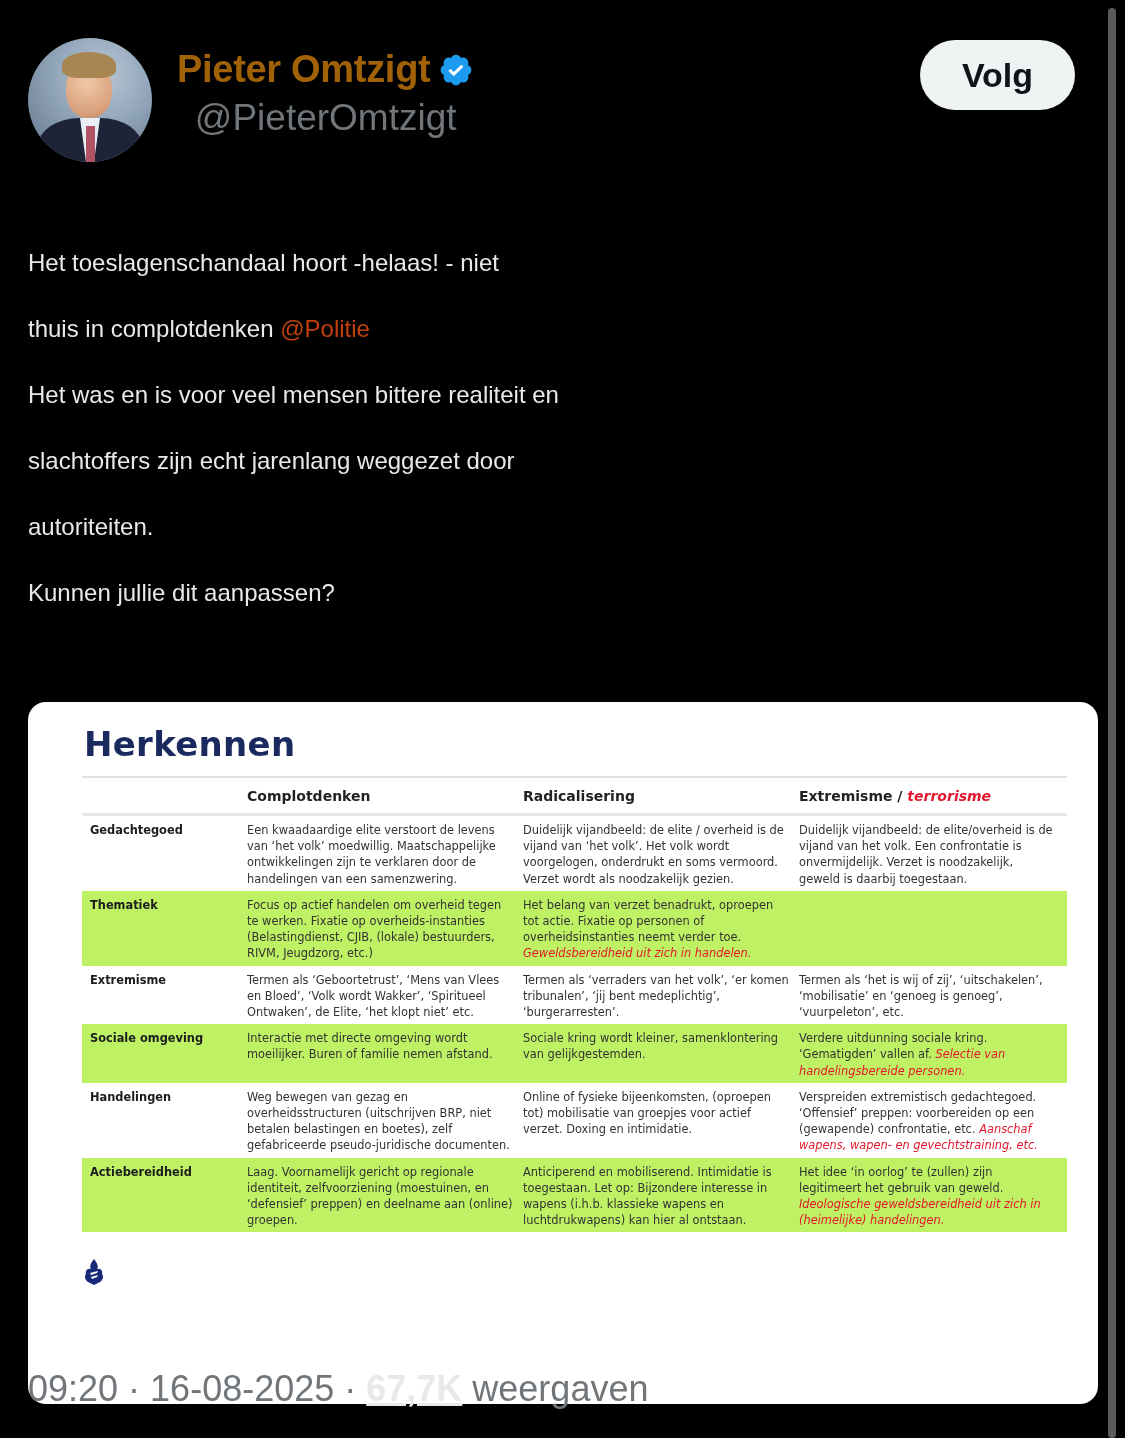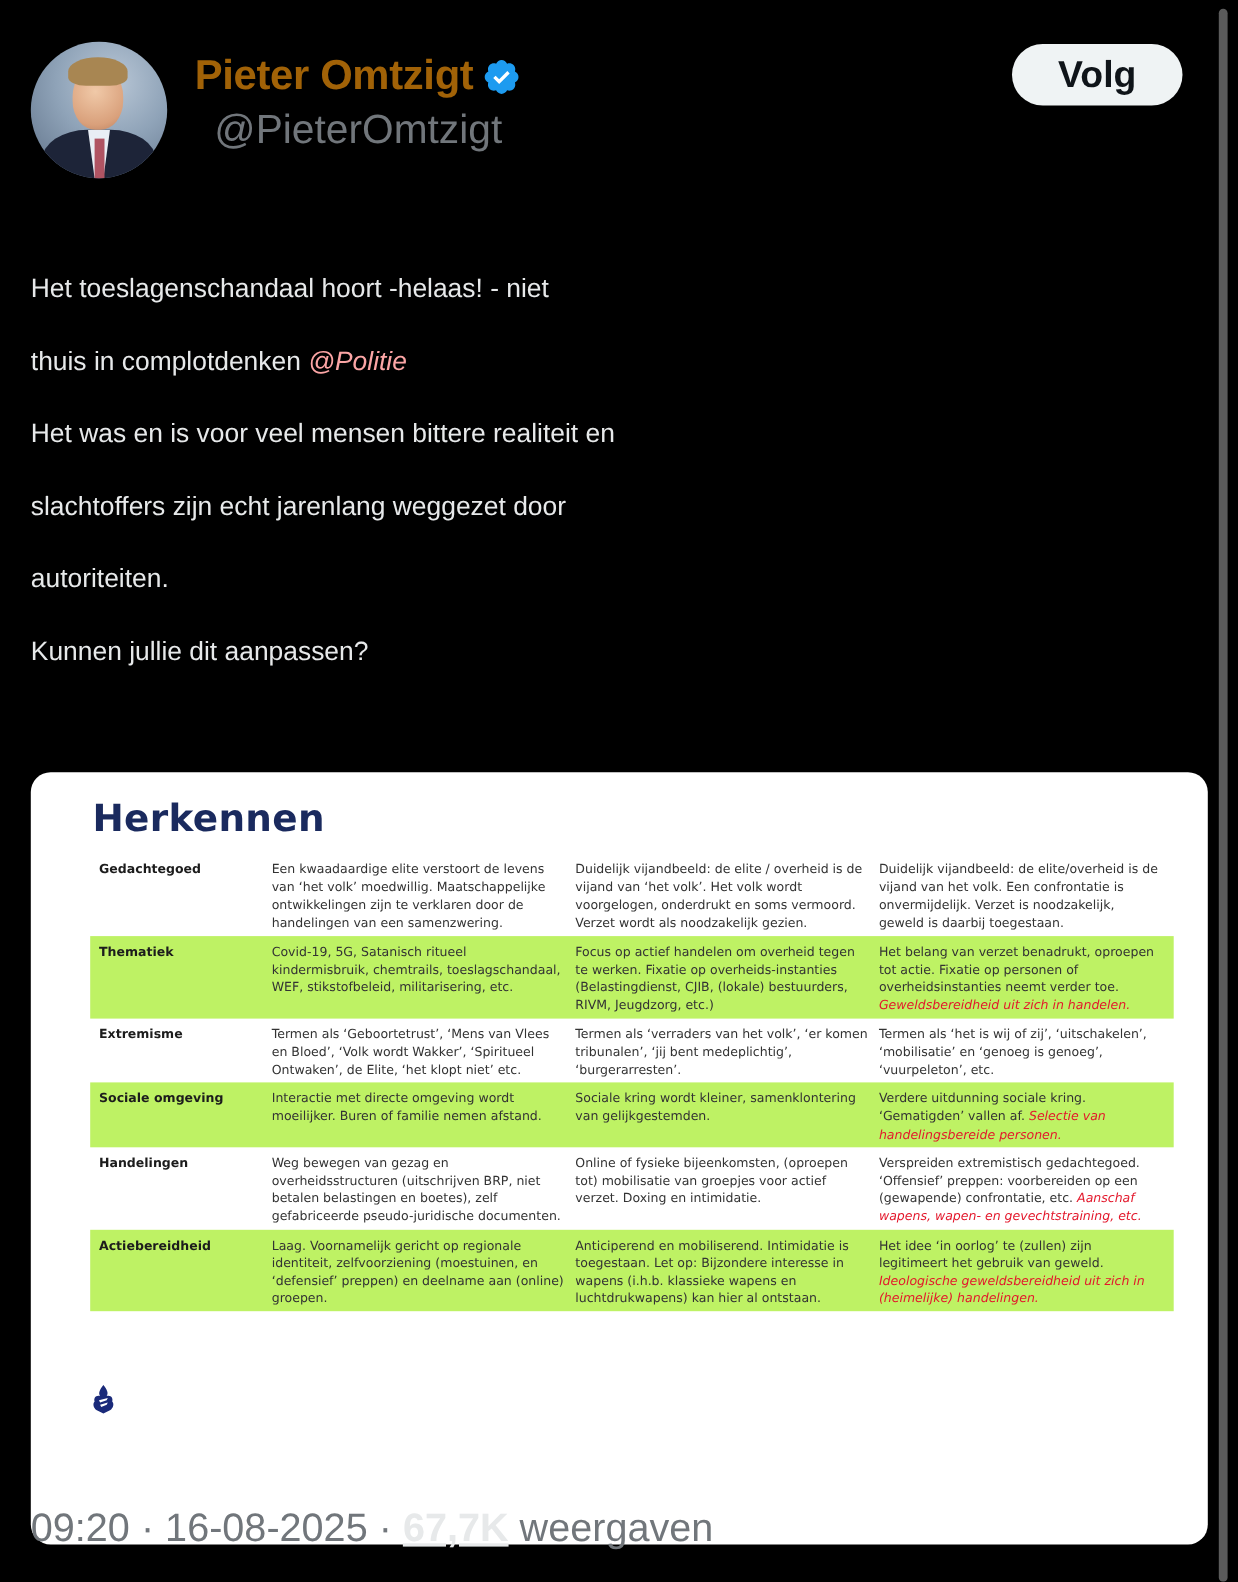--- a/index.html
+++ b/index.html
@@ -15,25 +15,25 @@
     .avatar .suit { position: absolute; left: 10px; top: 80px; width: 104px; height: 70px; border-radius: 40% 40% 0 0; background: #1d2438; }
     .avatar .shirt { position: absolute; left: 52px; top: 80px; width: 20px; height: 44px; background: #e9eef5; clip-path: polygon(0 0,100% 0,70% 100%,30% 100%); }
     .avatar .tie { position: absolute; left: 58px; top: 88px; width: 9px; height: 40px; background: #b05463; }
 
     .name-block { position: absolute; left: 149px; top: 10px; }
     .name-row { display: flex; align-items: center; gap: 8px; }
     .display-name { font-size: 38px; font-weight: 700; color: #a16207; letter-spacing: -0.3px; }
     .verified { width: 36px; height: 36px; display: inline-block; }
     .handle { font-size: 37px; color: #71767b; margin-top: 6px; text-align: center; }
 
-    .follow-btn { position: absolute; right: 0; top: 2px; width: 155px; height: 56px; border-radius: 35px; background: #eff3f4;
+    .follow-btn { position: absolute; right: 0; top: 2px; width: 155px; height: 70px; border-radius: 35px; background: #eff3f4;
       color: #0f1419; font-size: 34px; font-weight: 700; border: none; display: flex; align-items: center; justify-content: center; cursor: pointer; }
 
     .tweet-text { position: absolute; left: 28px; top: 230px; width: 1070px; font-size: 24px; line-height: 66px; color: #e7e9ea; }
-    .tweet-text .mention { color: #fca5a5; font-style: italic; }
+    .tweet-text .mention { color: #c2410c; }
 
     .media-card { position: absolute; left: 28px; top: 702px; width: 1070px; height: 702px; background: #fff; border-radius: 18px; overflow: hidden; }
     .media-title { position: absolute; left: 56px; top: 22px; font-size: 34px; font-weight: 700; color: #1a2a5e; font-family: "DejaVu Sans", sans-serif; letter-spacing: 0.3px; }
     .tbl { position: absolute; left: 54px; top: 74px; width: 985px; }
     .tbl-head { display: grid; grid-template-columns: 165px 276px 276px 268px; border-top: 2px solid #e1e1e1; border-bottom: 3px solid #e6e6e6; height: 40px; align-items: center; }
     .tbl-head div { font-size: 14px; font-weight: 700; color: #222; font-family: "DejaVu Sans", sans-serif; }
     .tbl-head .red { color: #e3172b; font-style: italic; }
     .tbl-row { display: grid; grid-template-columns: 165px 276px 276px 268px; padding: 6px 0 4px 0; }
     .tbl-row.shade { background: #bef264; }
     .tbl-row div { font-size: 11.4px; line-height: 16.2px; color: #333; font-family: "DejaVu Sans", sans-serif; padding-right: 10px; }
@@ -77,30 +77,35 @@
   <div><span>thuis in complotdenken </span><span class="mention">@Politie</span></div>
   <div>Het was en is voor veel mensen bittere realiteit en</div>
   <div>slachtoffers zijn echt jarenlang weggezet door</div>
   <div>autoriteiten.</div>
   <div>Kunnen jullie dit aanpassen?</div>
 </div>
 
 <div class="media-card">
   <div class="media-title">Herkennen</div>
   <div class="tbl">
+    <div class="tbl-head">
+      <div></div>
+      <div>Complotdenken</div>
+      <div>Radicalisering</div>
+      <div><span>Extremisme / </span><span class="red">terrorisme</span></div>
+    </div>
     <div id="rows">
         <div class="tbl-row">
           <div class="rowlabel">Gedachtegoed</div>
           <div>Een kwaadaardige elite verstoort de levens van ‘het volk’ moedwillig. Maatschappelijke ontwikkelingen zijn te verklaren door de handelingen van een samenzwering.</div>
           <div>Duidelijk vijandbeeld: de elite / overheid is de vijand van ‘het volk’. Het volk wordt voorgelogen, onderdrukt en soms vermoord. Verzet wordt als noodzakelijk gezien.</div>
           <div><span>Duidelijk vijandbeeld: de elite/overheid is de vijand van het volk. Een confrontatie is onvermijdelijk. Verzet is noodzakelijk, geweld is daarbij toegestaan.</span><span class="red"></span></div>
         </div>
         <div class="tbl-row shade">
           <div class="rowlabel">Thematiek</div>
-          <div>Covid-19, 5G, Satanisch ritueel kindermisbruik, chemtrails, toeslagschandaal, WEF, stikstofbeleid, militarisering, etc.</div>
           <div>Focus op actief handelen om overheid tegen te werken. Fixatie op overheids-instanties (Belastingdienst, CJIB, (lokale) bestuurders, RIVM, Jeugdzorg, etc.)</div>
           <div><span>Het belang van verzet benadrukt, oproepen tot actie. Fixatie op personen of overheidsinstanties neemt verder toe. </span><span class="red">Geweldsbereidheid uit zich in handelen.</span></div>
         </div>
         <div class="tbl-row">
           <div class="rowlabel">Extremisme</div>
           <div>Termen als ‘Geboortetrust’, ‘Mens van Vlees en Bloed’, ‘Volk wordt Wakker’, ‘Spiritueel Ontwaken’, de Elite, ‘het klopt niet’ etc.</div>
           <div>Termen als ‘verraders van het volk’, ‘er komen tribunalen’, ‘jij bent medeplichtig’, ‘burgerarresten’.</div>
           <div><span>Termen als ‘het is wij of zij’, ‘uitschakelen’, ‘mobilisatie’ en ‘genoeg is genoeg’, ‘vuurpeleton’, etc.</span><span class="red"></span></div>
         </div>
         <div class="tbl-row shade">

